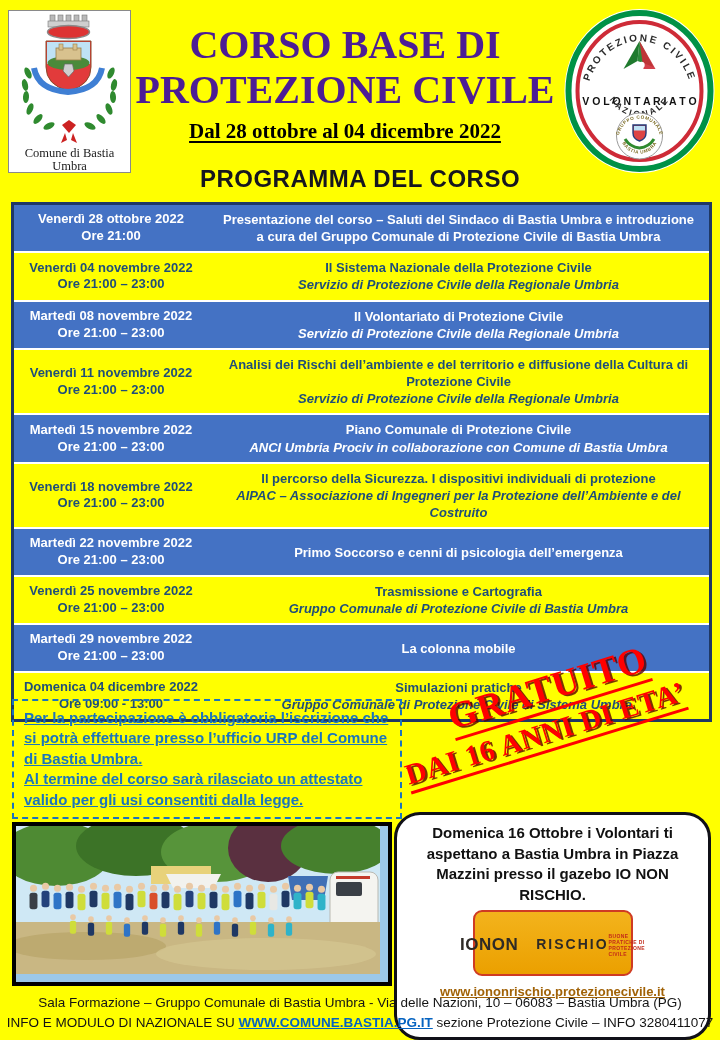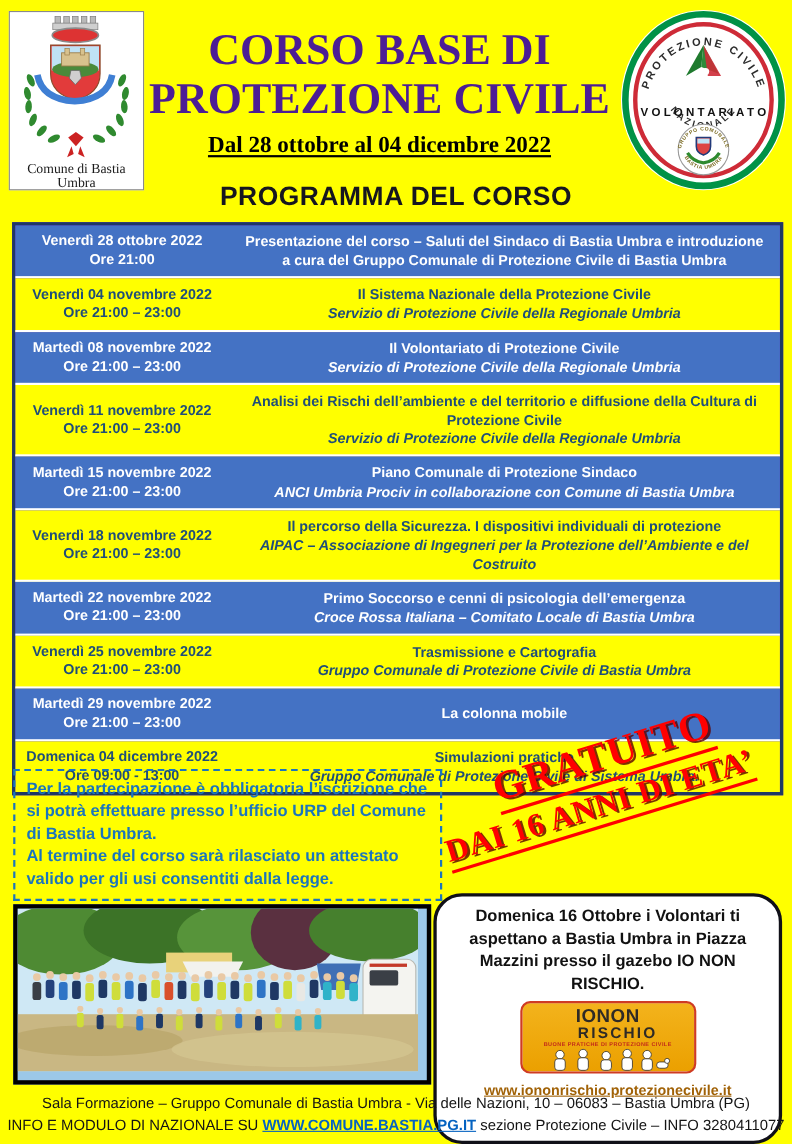--- a/index.html
+++ b/index.html
@@ -17,35 +17,35 @@
               font-size:40px;line-height:1.13;margin:0;}
   .date-range{font-family:"Liberation Serif",serif;font-weight:bold;color:#000;font-size:21px;
               margin-top:7px;text-decoration:underline;text-underline-offset:3px;}
 
   .pc-logo{position:absolute;left:563px;top:7px;width:153px;height:168px;}
 
   .prog-heading{position:absolute;left:0;right:0;top:165px;text-align:center;
                 font-size:24px;font-weight:bold;color:#16161f;letter-spacing:.5px;}
 
   
-  .schedule{position:absolute;left:11px;top:202px;width:695px;border:3px solid #1F3864;background:#6d28d9;}
+  .schedule{position:absolute;left:11px;top:202px;width:695px;border:3px solid #1F3864;background:#0c4a6e;}
   .srow{display:flex;border-bottom:2px solid #fff;}
   .srow:last-of-type{border-bottom:none;}
   .srow:nth-of-type(odd){background:#4472C4;color:#fff;}
   .srow:nth-of-type(even){background:#FFFF00;color:#1F4E79;}
   .cell{display:flex;flex-direction:column;justify-content:center;}
   .cell.date{width:182px;padding:6px 6px;text-align:center;font-weight:bold;font-size:13px;line-height:1.3;}
   .cell.content{flex:1;padding:6px 12px;text-align:center;font-size:13px;line-height:1.32;}
   .cell.content .ttl{font-weight:bold;}
   .cell.content .sub{font-weight:bold;font-style:italic;}
 
   
   .regbox{position:absolute;left:12px;top:699px;width:366px;border:2px dashed #1B75BC;
           padding:7px 10px;color:#1B75BC;font-weight:bold;font-size:15px;line-height:1.36;}
-  .regbox p{margin:0;}
+  .regbox p{margin:0;text-decoration:underline;}
 
   
   .gratuito{position:absolute;left:402px;top:664px;width:320px;height:150px;
             transform:rotate(-17deg);transform-origin:50% 50%;color:#FF0000;
             font-family:"Liberation Serif",serif;font-weight:bold;white-space:nowrap;}
   .gratuito .l1{font-size:37px;margin-left:58px;letter-spacing:1px;display:inline-block;
                 border-bottom:3px solid #FF0000;text-shadow:2px 2px 0 rgba(90,0,0,.8);}
   .gratuito .l2{font-size:29px;margin-top:2px;display:inline-block;letter-spacing:.5px;
                 border-bottom:3px solid #FF0000;text-shadow:2px 2px 0 rgba(90,0,0,.8);}
 
@@ -53,21 +53,21 @@
   .photo{position:absolute;left:12px;top:822px;width:372px;height:156px;border:4px solid #000;
          overflow:hidden;background:#9cc8e8;}
 
   
   .invite{position:absolute;left:394px;top:812px;width:317px;height:228px;background:#fff;
           border:3px solid #101018;border-radius:26px;padding:8px 10px 6px;box-sizing:border-box;
           display:flex;flex-direction:column;align-items:center;}
   .invite-text{font-size:15px;font-weight:bold;color:#111;text-align:center;line-height:1.38;}
   .inr-logo{margin-top:4px;width:160px;height:66px;background:linear-gradient(#f3b31c,#eba000);
             border:2px solid #cf3b23;border-radius:9px;box-sizing:border-box;
-            display:flex;flex-direction:column;align-items:center;justify-content:center;padding-top:3px;}
+            display:flex;flex-direction:row;align-items:center;justify-content:center;padding-top:3px;}
   .inr-line1{font-size:17px;font-weight:bold;color:#2e2a26;letter-spacing:.5px;line-height:1;}
   .inr-line2{font-size:14px;font-weight:bold;color:#2e2a26;letter-spacing:2px;line-height:1;margin-left:18px;}
   .inr-tag{font-size:5px;font-weight:bold;color:#c22a1a;margin-top:1px;letter-spacing:.4px;}
   .invite-link-wrap{margin-top:6px;}
   .invite-link{font-size:13px;font-weight:bold;color:#a16207;text-decoration:underline;}
 
   
   .footer{position:absolute;left:0;right:0;top:993px;text-align:center;color:#141414;
           font-size:13.5px;line-height:1.45;}
   .footer a{color:#0563C1;text-decoration:underline;font-weight:bold;}
@@ -213,21 +213,21 @@
           <div class="sub">Servizio di Protezione Civile della Regionale Umbria</div>
         </div>
       </div>
 
       <div class="srow">
         <div class="cell date">
           <div>Martedì 15 novembre 2022</div>
           <div>Ore 21:00 – 23:00</div>
         </div>
         <div class="cell content">
-          <div class="ttl">Piano Comunale di Protezione Sindaco</div>
+          <div class="ttl">Piano Comunale di Protezione Civile</div>
           <div class="sub">ANCI Umbria Prociv in collaborazione con Comune di Bastia Umbra</div>
         </div>
       </div>
 
       <div class="srow">
         <div class="cell date">
           <div>Venerdì 18 novembre 2022</div>
           <div>Ore 21:00 – 23:00</div>
         </div>
         <div class="cell content">
@@ -236,21 +236,20 @@
         </div>
       </div>
 
       <div class="srow">
         <div class="cell date">
           <div>Martedì 22 novembre 2022</div>
           <div>Ore 21:00 – 23:00</div>
         </div>
         <div class="cell content">
           <div class="ttl">Primo Soccorso e cenni di psicologia dell’emergenza</div>
-          <div class="sub">Croce Rossa Italiana – Comitato Locale di Bastia Umbra</div>
         </div>
       </div>
 
       <div class="srow">
         <div class="cell date">
           <div>Venerdì 25 novembre 2022</div>
           <div>Ore 21:00 – 23:00</div>
         </div>
         <div class="cell content">
           <div class="ttl">Trasmissione e Cartografia</div>

